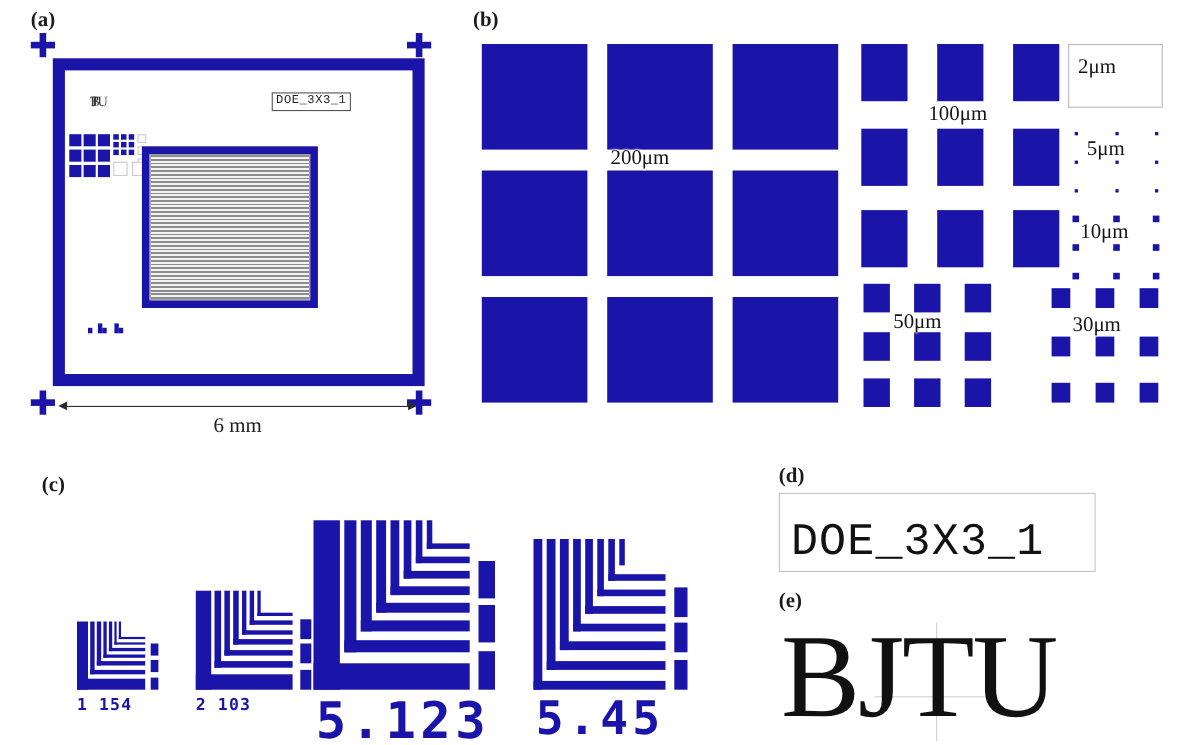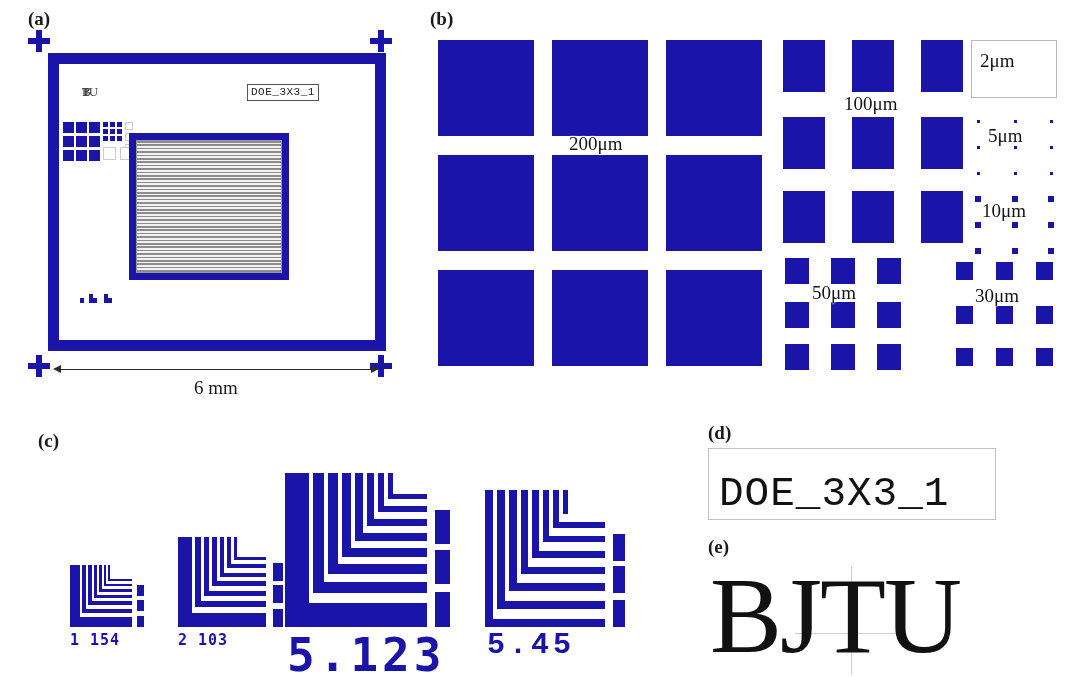--- a/index.html
+++ b/index.html
@@ -208,21 +208,21 @@
       <div class="sq" style="left:18px;top:40px;width:96px;height:96px;"></div>
       <div class="sq" style="left:132px;top:40px;width:96px;height:96px;"></div>
       <div class="sq" style="left:246px;top:40px;width:96px;height:96px;"></div>
       <div class="sq" style="left:18px;top:155px;width:96px;height:96px;"></div>
       <div class="sq" style="left:132px;top:155px;width:96px;height:96px;"></div>
       <div class="sq" style="left:246px;top:155px;width:96px;height:96px;"></div>
       <div class="sq" style="left:18px;top:270px;width:96px;height:96px;"></div>
       <div class="sq" style="left:132px;top:270px;width:96px;height:96px;"></div>
       <div class="sq" style="left:246px;top:270px;width:96px;height:96px;"></div>
     </div>
-    <div class="b-label" style="left:149px;top:133px;">200μm</div>
+    <div class="b-label" style="left:135px;top:133px;">200μm</div>
 
     <div>
       <div class="sq" style="left:363px;top:40px;width:42px;height:52px;"></div>
       <div class="sq" style="left:432px;top:40px;width:42px;height:52px;"></div>
       <div class="sq" style="left:501px;top:40px;width:42px;height:52px;"></div>
       <div class="sq" style="left:363px;top:117px;width:42px;height:52px;"></div>
       <div class="sq" style="left:432px;top:117px;width:42px;height:52px;"></div>
       <div class="sq" style="left:501px;top:117px;width:42px;height:52px;"></div>
       <div class="sq" style="left:363px;top:191px;width:42px;height:52px;"></div>
       <div class="sq" style="left:432px;top:191px;width:42px;height:52px;"></div>
@@ -375,21 +375,21 @@
       <div class="corner" style="left:58px;top:46px;width:62px;height:6px;"></div>
       <div class="corner" style="left:68px;top:0;width:6px;height:38px;"></div>
       <div class="corner" style="left:68px;top:32px;width:52px;height:6px;"></div>
       <div class="corner" style="left:78px;top:0;width:5px;height:24px;"></div>
       <div class="bars" style="left:128px;top:44px;width:12px;height:93px;">
         <span style="top:0;height:27px;"></span>
         <span style="top:32px;height:27px;"></span>
         <span style="top:66px;height:27px;"></span>
       </div>
     </div>
-    <div class="usaf-num" style="left:487px;top:228px;font-size:30px;letter-spacing:4px;font-family:Liberation Mono, monospace;">5.45</div>
+    <div class="usaf-num" style="left:487px;top:228px;font-size:42px;letter-spacing:4px;">5.45</div>
   </div>
 
   <div id="panel-d">
     <div class="panel-label" style="left:8px;top:2px;">(d)</div>
     <div id="doe-big-box">
       <div id="doe-big-text">DOE_3X3_1</div>
     </div>
   </div>
 
   <div id="panel-e">

